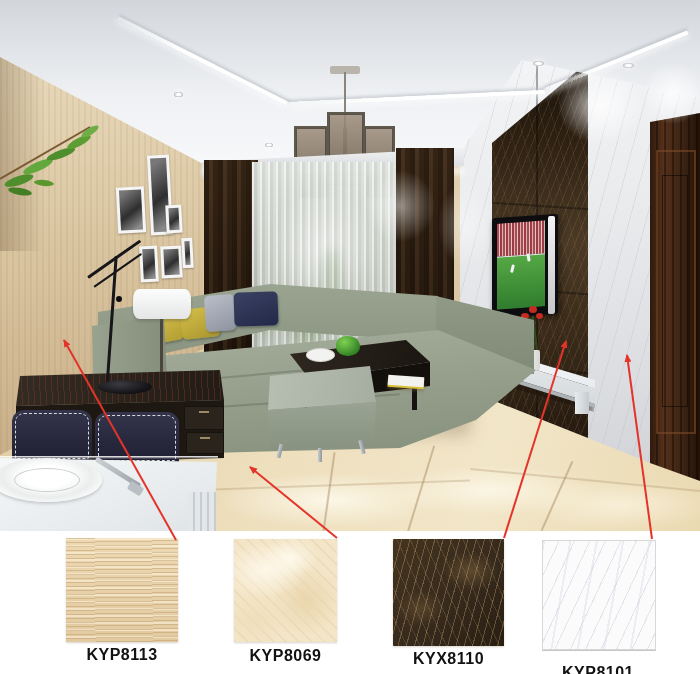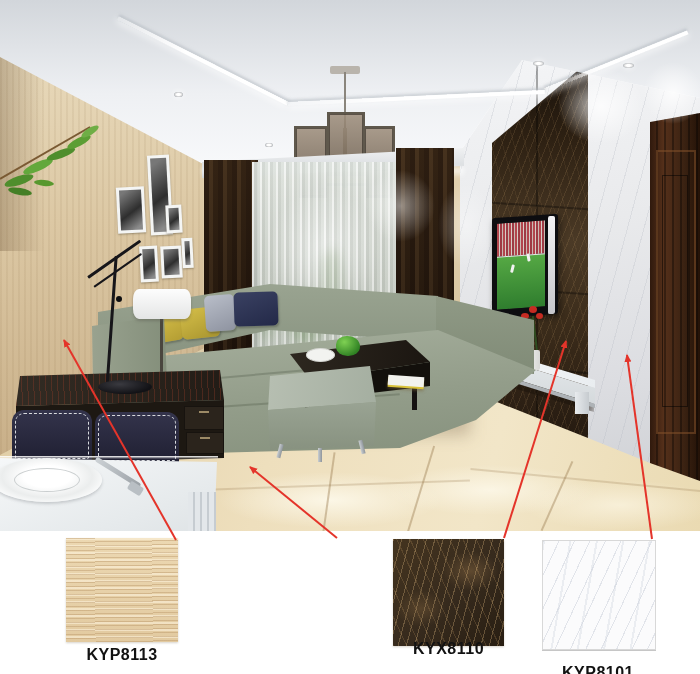--- a/index.html
+++ b/index.html
@@ -248,21 +248,21 @@
     repeating-linear-gradient(115deg,rgba(205,210,220,.55) 0 1px,transparent 1px 14px),
     repeating-linear-gradient(100deg,rgba(215,220,228,.45) 0 2px,transparent 2px 26px),
     var(--swc,#fbfbfc);
     border:1px solid #d8d8d8;box-shadow:0 1px 0 #c6c6c6;}
   .p1{left:66px;top:538px;width:112px;height:104px;}
   .p2{left:234px;top:539px;width:103px;height:103px;}
   .p3{left:393px;top:539px;width:111px;height:107px;}
   .p4{left:542px;top:540px;width:112px;height:108px;}
   .code{position:absolute;left:0;width:100%;text-align:center;font-weight:bold;font-size:16px;
     letter-spacing:.5px;color:var(--c-label-text,#121212);}
-  .p1 .code,.p2 .code{top:108px;} .p3 .code{top:101px;text-align:center;} .p4 .code{top:124px;}
+  .p1 .code,.p2 .code{top:108px;} .p3 .code{top:111px;text-align:center;} .p4 .code{top:124px;}
 
   
   #arrows{position:absolute;left:0;top:0;width:700px;height:674px;pointer-events:none;}
   .arrow{stroke:var(--c-arrow,#e4342a);stroke-width:2;fill:none;}
   #ah path{fill:var(--c-arrow,#e4342a);}
 </style>
 </head>
 <body>
 
 <div id="stage">
@@ -429,20 +429,24 @@
     <div class="ab plate"></div>
     <div class="ab plate-ring"></div>
     <div class="ab fork"></div>
     <div class="ab fork-head"></div>
   </div>
 
   <div class="product p1">
     <div class="swatch sw1" style="--swc: #ecd8b2;"></div>
     <div class="code">KYP8113</div>
   </div>
+  <div class="product p2">
+    <div class="swatch sw2" style="--swc: #f3e5c7;"></div>
+    <div class="code">KYP8069</div>
+  </div>
   <div class="product p3">
     <div class="swatch sw3" style="--swc: #362a1d;"></div>
     <div class="code">KYX8110</div>
   </div>
   <div class="product p4">
     <div class="swatch sw4" style="--swc: #fbfbfc;"></div>
     <div class="code">KYP8101</div>
   </div>
 
   <svg id="arrows" viewBox="0 0 700 674" xmlns="http://www.w3.org/2000/svg">

